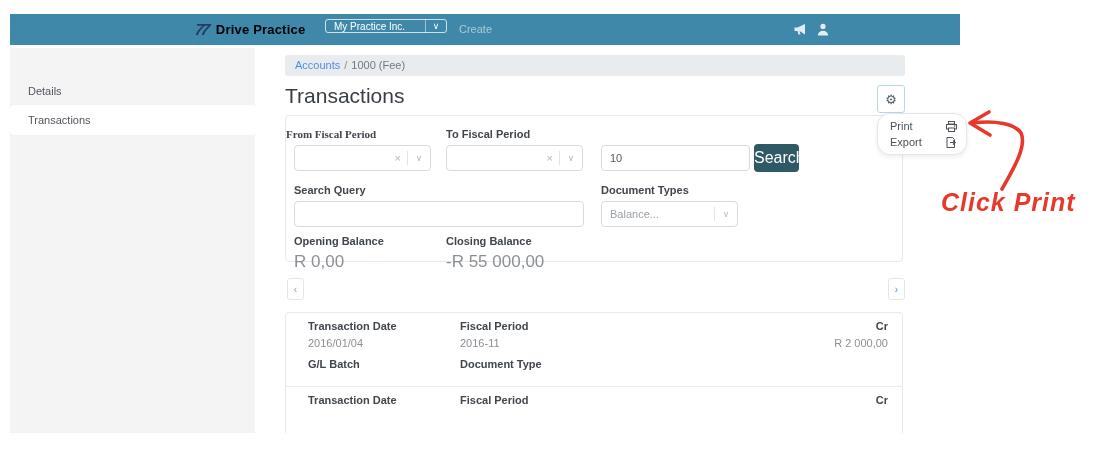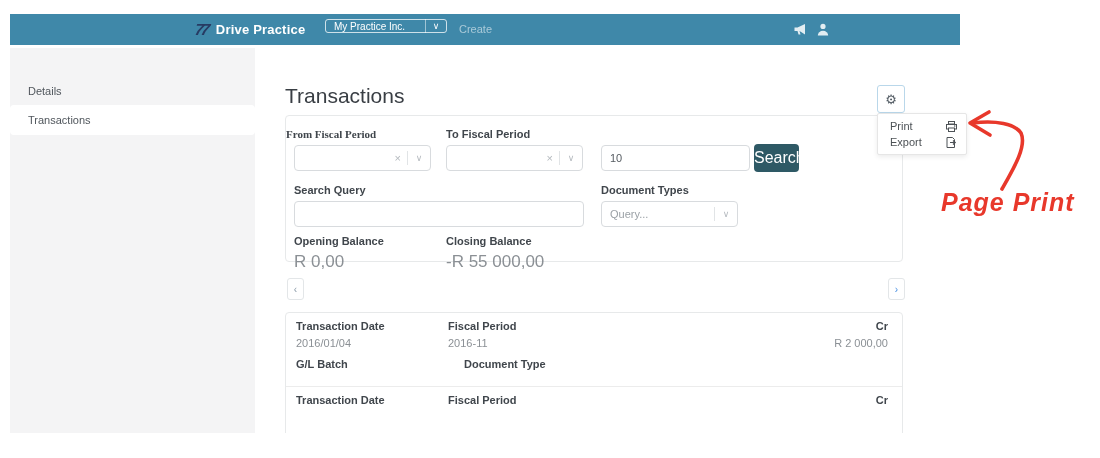--- a/index.html
+++ b/index.html
@@ -13,21 +13,21 @@
   
   .topbar {
     position:absolute; left:10px; top:14px; width:950px; height:31px;
     background:#3f88a9;
   }
   .brand { position:absolute; left:185px; top:0; height:31px; display:flex; align-items:center; gap:6px; }
   .logo-glyph {
     font-style:italic; font-weight:800; font-size:16px; letter-spacing:-3px;
     color:#273b63; transform:skewX(-8deg); line-height:1; padding-right:3px;
   }
-  .brand-name { color:#ffffff; font-size:13px; font-weight:700; letter-spacing:.2px; }
+  .brand-name { color:#000000; font-size:13px; font-weight:700; letter-spacing:.2px; }
   .practice-select {
     position:absolute; left:315px; top:5px; width:122px; height:14px;
     border:1px solid rgba(255,255,255,.75); border-radius:3px;
     display:flex; align-items:center; color:#fff; font-size:10px; cursor:pointer;justify-content:flex-end;
   }
   .practice-name { flex:1; padding-left:8px; white-space:nowrap; overflow:hidden; }
   .ps-divider { width:1px; height:14px; background:rgba(255,255,255,.5); }
   .ps-chevron { width:20px; text-align:center; font-size:9px; color:#fff; }
   .create-link { position:absolute; left:449px; top:9px; font-size:11px; color:rgba(255,255,255,.55); cursor:pointer; }
   .header-icons { position:absolute; left:783px; top:0; height:31px; display:flex; align-items:center; gap:10px; }
@@ -53,21 +53,21 @@
   
   .page-title { position:absolute; left:285px; top:84px; font-size:21px; font-weight:400; color:#393e44; }
   .gear-btn {
     position:absolute; left:877px; top:85px; width:28px; height:28px;
     background:#fff; border:1px solid #b9d7ea; border-radius:3px;
     display:flex; align-items:center; justify-content:center; cursor:pointer; z-index:6;
     font-size:13px; color:#555e66;
   }
   .gear-menu {
     position:absolute; left:877px; top:113px; width:90px; background:#fff;
-    border:1px solid #e6e6e6; border-radius:2px; box-shadow:0 2px 5px rgba(0,0,0,.08);
+    border:1px solid #e6e6e6; border-radius:13px; box-shadow:0 2px 5px rgba(0,0,0,.08);
     z-index:7; padding:4px 0;
   }
   .menu-item {
     display:flex; align-items:center; justify-content:space-between;
     padding:2px 9px 2px 12px; font-size:11px; color:#4d5256; cursor:pointer; height:16px;
   }
 
   
   .filter-card {
     position:absolute; left:285px; top:115px; width:618px; height:147px;
@@ -102,22 +102,22 @@
   }
   .pg-prev { left:287px; color:#8a9aa8; }
   .pg-next { left:888px; color:#4a90e2; }
 
   
   .txn-card {
     position:absolute; left:285px; top:312px; width:618px; height:160px;
     background:#fff; border:1px solid #e7e9ea; border-radius:4px; z-index:1;
   }
   .txn { padding:7px 14px 11px 10px; }
-  .txn-row { display:grid; grid-template-columns:152px 153px 1fr 90px; margin-bottom:5px; }
-  .txn-row.gap-above { margin-top:9px;gap:16px; }
+  .txn-row { display:grid; grid-template-columns:152px 153px 1fr 90px; margin-bottom:5px;margin-left:12px; }
+  .txn-row.gap-above { margin-top:9px; }
   .t-label { font-size:11px; font-weight:600; color:#40464c; }
   .t-value { font-size:11px; color:#8b9095; }
   .t-right { text-align:right; }
   .txn-divider { border-top:1px solid #ececec; }
 
   
   .annotation-arrow { position:absolute; left:0; top:0; width:1100px; height:458px; pointer-events:none; z-index:9; }
   .annotation-text {
     position:absolute; left:941px; top:188px; z-index:9;
     font-size:25px; font-style:italic; font-weight:600; letter-spacing:1px;
@@ -150,20 +150,23 @@
           <path d="M.8 12.4 a5.2 4.6 0 0 1 10.4 0 Z" fill="rgba(255,255,255,.85)"></path>
         </svg>
       </div>
     </header>
 
     <aside class="sidebar">
       <div class="side-item first">Details</div>
       <div class="side-item active">Transactions</div>
     </aside>
 
+    <nav class="breadcrumb">
+      <a>Accounts</a><span class="bc-sep">/</span><span>1000 (Fee)</span>
+    </nav>
 
     <h1 class="page-title">Transactions</h1>
     <div class="gear-btn">
       <span>⚙</span>
     </div>
     <div class="gear-menu">
       <div class="menu-item">
         <span>Print</span>
         <svg width="11" height="11" viewBox="0 0 11 11">
           <rect x="2.5" y="0.5" width="6" height="2.5" fill="none" stroke="#4d5256" stroke-width="1"></rect>
@@ -203,21 +206,21 @@
       </div>
       <button class="search-btn">Search</button>
 
       <span class="f-label" style="left:8px; top:68px;">Search Query</span>
       <span class="f-label" style="left:315px; top:68px;">Document Types</span>
 
       <div class="fld" style="left:8px; top:85px; width:290px;">
         <input value="" style="">
       </div>
       <div class="fld" style="left:315px; top:85px; width:137px;">
-        <span class="sel-body sel-placeholder">Query...</span>
+        <span class="sel-body sel-placeholder">Balance...</span>
         <span class="sel-div"></span>
         <span class="sel-chev">∨</span>
       </div>
 
       <span class="f-label" style="left:8px; top:119px;">Opening Balance</span>
       <span class="f-label" style="left:160px; top:119px;">Closing Balance</span>
       <span class="f-value" style="left:8px; top:136px;">R 0,00</span>
       <span class="f-value" style="left:160px; top:136px;">-R 55 000,00</span>
     </section>
 
@@ -257,14 +260,14 @@
           <span class="t-label t-right">Cr</span>
         </div>
       </div>
     </section>
   </div>
 
   <svg class="annotation-arrow" viewBox="0 0 1100 458">
     <path d="M1002 189 C 1014 168, 1027 146, 1021 133 C 1015 124, 996 120, 973 123" fill="none" stroke="#e8382b" stroke-width="3.6" stroke-linecap="round"></path>
     <path d="M989 112 L970 123 L990 135" fill="none" stroke="#e8382b" stroke-width="3.6" stroke-linecap="round" stroke-linejoin="round"></path>
   </svg>
-  <div class="annotation-text">Page Print</div>
+  <div class="annotation-text">Click Print</div>
 </div>
 
 </body></html>

